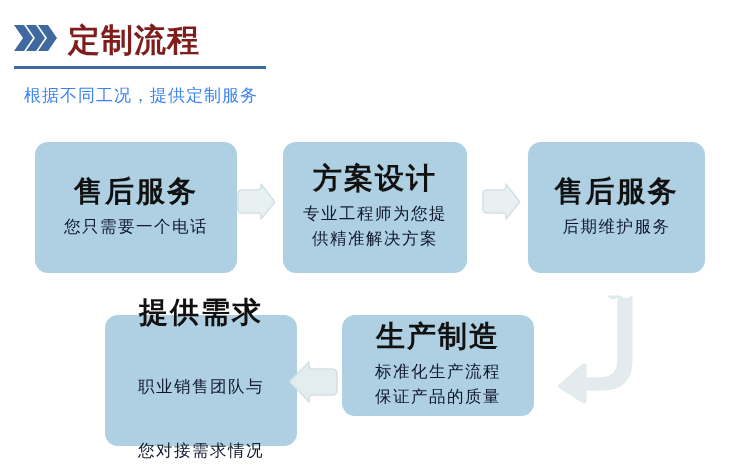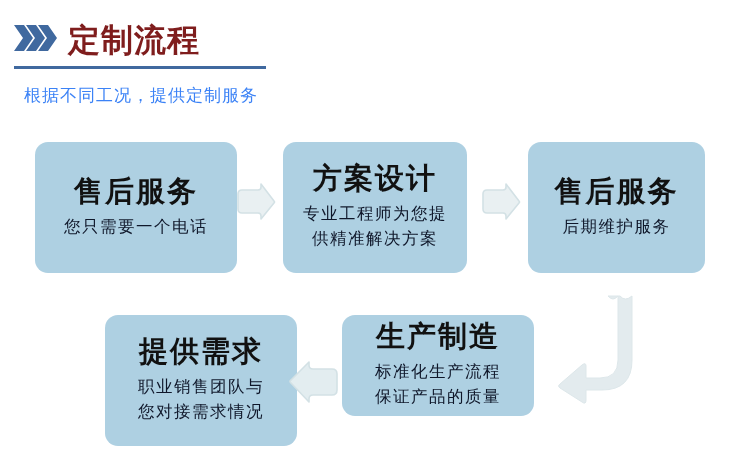--- a/index.html
+++ b/index.html
@@ -93,21 +93,21 @@
     font-family: "DejaVu Serif", "Liberation Serif", serif;
     letter-spacing: 1.5px;
     line-height: 1.55;
     white-space: nowrap;
   }
 
   
   #card-1 { left: 35px;  top: 142px; width: 202px; height: 131px; }
   #card-2 { left: 283px; top: 142px; width: 184px; height: 131px; }
   #card-3 { left: 528px; top: 142px; width: 177px; height: 131px; }
-  #card-4 { left: 105px; top: 315px; width: 192px; height: 131px; }
+  #card-4 { left: 105px; top: 315px; width: 192px; height: 131px; gap: 39px; }
   #card-5 { left: 342px; top: 315px; width: 192px; height: 101px; }
 
   
   .arrow {
     position: absolute;
   }
   #arrow-1 { left: 236px; top: 181px; }
   #arrow-2 { left: 481px; top: 181px; }
   #arrow-3 { left: 288px; top: 358px; }
   #arrow-uturn { left: 556px; top: 288px; }

